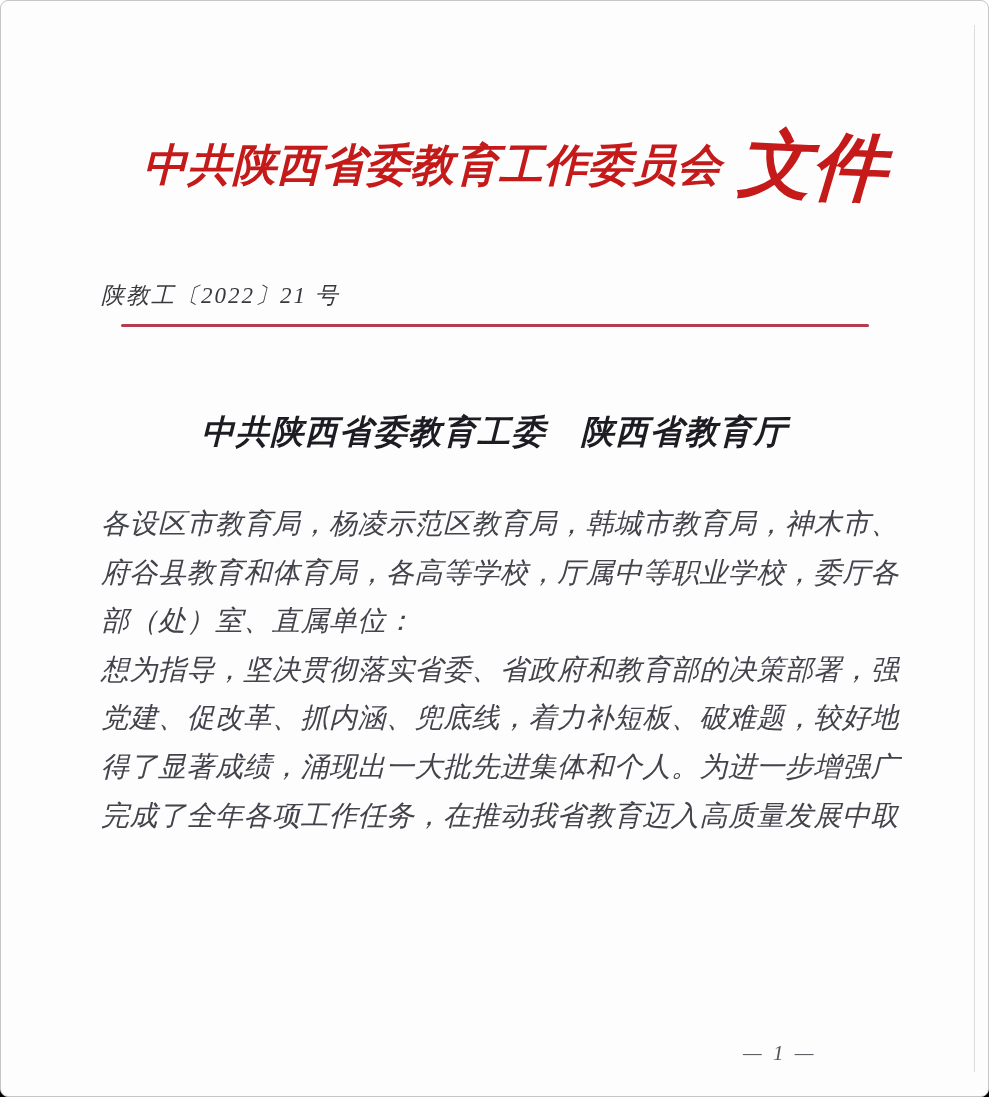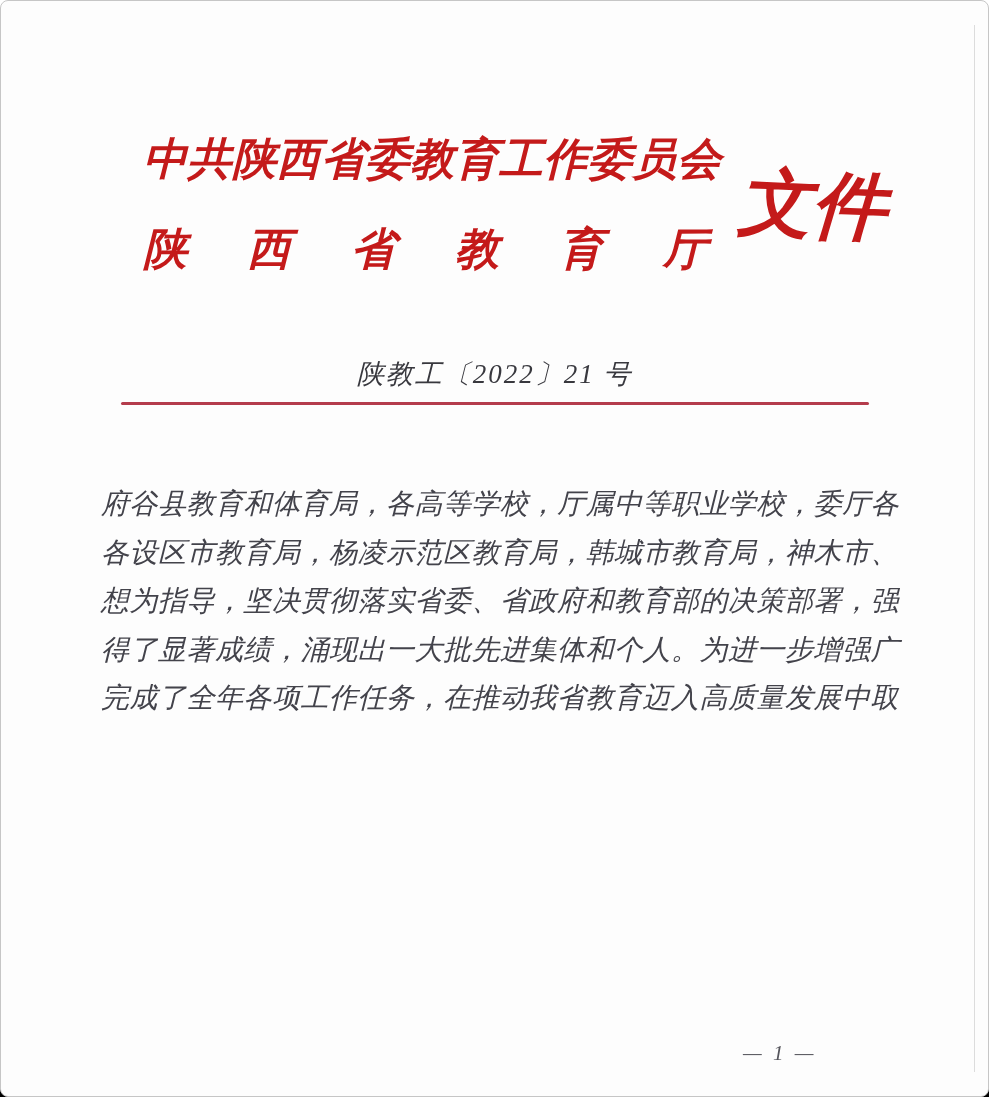--- a/index.html
+++ b/index.html
@@ -57,22 +57,21 @@
     color: var(--header-red);
     font-size: 74px; font-weight: bold;
     line-height: 1; white-space: nowrap;
     margin-left: auto; margin-right: 2px;
     transform: rotate(2.5deg);
   }
 
   
   .doc-number {
     margin-top: 78px;
-    text-align: center;
-    font-size: 27px; line-height: 30px;
+    font-size: 23px; line-height: 30px;
     color: var(--number-ink);
     letter-spacing: 2px;
   }
   .red-rule {
     height: 3px;
     background: var(--divider-red);
     margin: 13px 19px 0 20px;
     border-radius: 2px;
   }
 
@@ -114,35 +113,37 @@
   }
 </style>
 </head>
 <body>
 
 <div class="paper">
 
   <div class="letterhead">
     <div class="org-names">
       <div class="org-line1">中共陕西省委教育工作委员会</div>
-      <div class="org-line2">陕　西　省　教　育　厅</div>
     </div>
     <div class="doc-type">文件</div>
   </div>
 
   <div class="doc-number">陕教工〔2022〕21 号</div>
 
   <div class="red-rule"></div>
 
   <div class="doc-title">
+    <div>中共陕西省委教育工委　陕西省教育厅</div>
   </div>
 
   <div class="body-text">
+    <div class="body-line">各设区市教育局，杨凌示范区教育局，韩城市教育局，神木市、</div>
     <div class="body-line">府谷县教育和体育局，各高等学校，厅属中等职业学校，委厅各</div>
-    <div class="body-line">各设区市教育局，杨凌示范区教育局，韩城市教育局，神木市、</div>
+    <div class="body-line short">部（处）室、直属单位：</div>
     <div class="body-line">想为指导，坚决贯彻落实省委、省政府和教育部的决策部署，强</div>
+    <div class="body-line">党建、促改革、抓内涵、兜底线，着力补短板、破难题，较好地</div>
     <div class="body-line">得了显著成绩，涌现出一大批先进集体和个人。为进一步增强广</div>
     <div class="body-line">完成了全年各项工作任务，在推动我省教育迈入高质量发展中取</div>
   </div>
 
   <div class="page-number">— 1 —</div>
 
 </div>
 
 </body></html>

